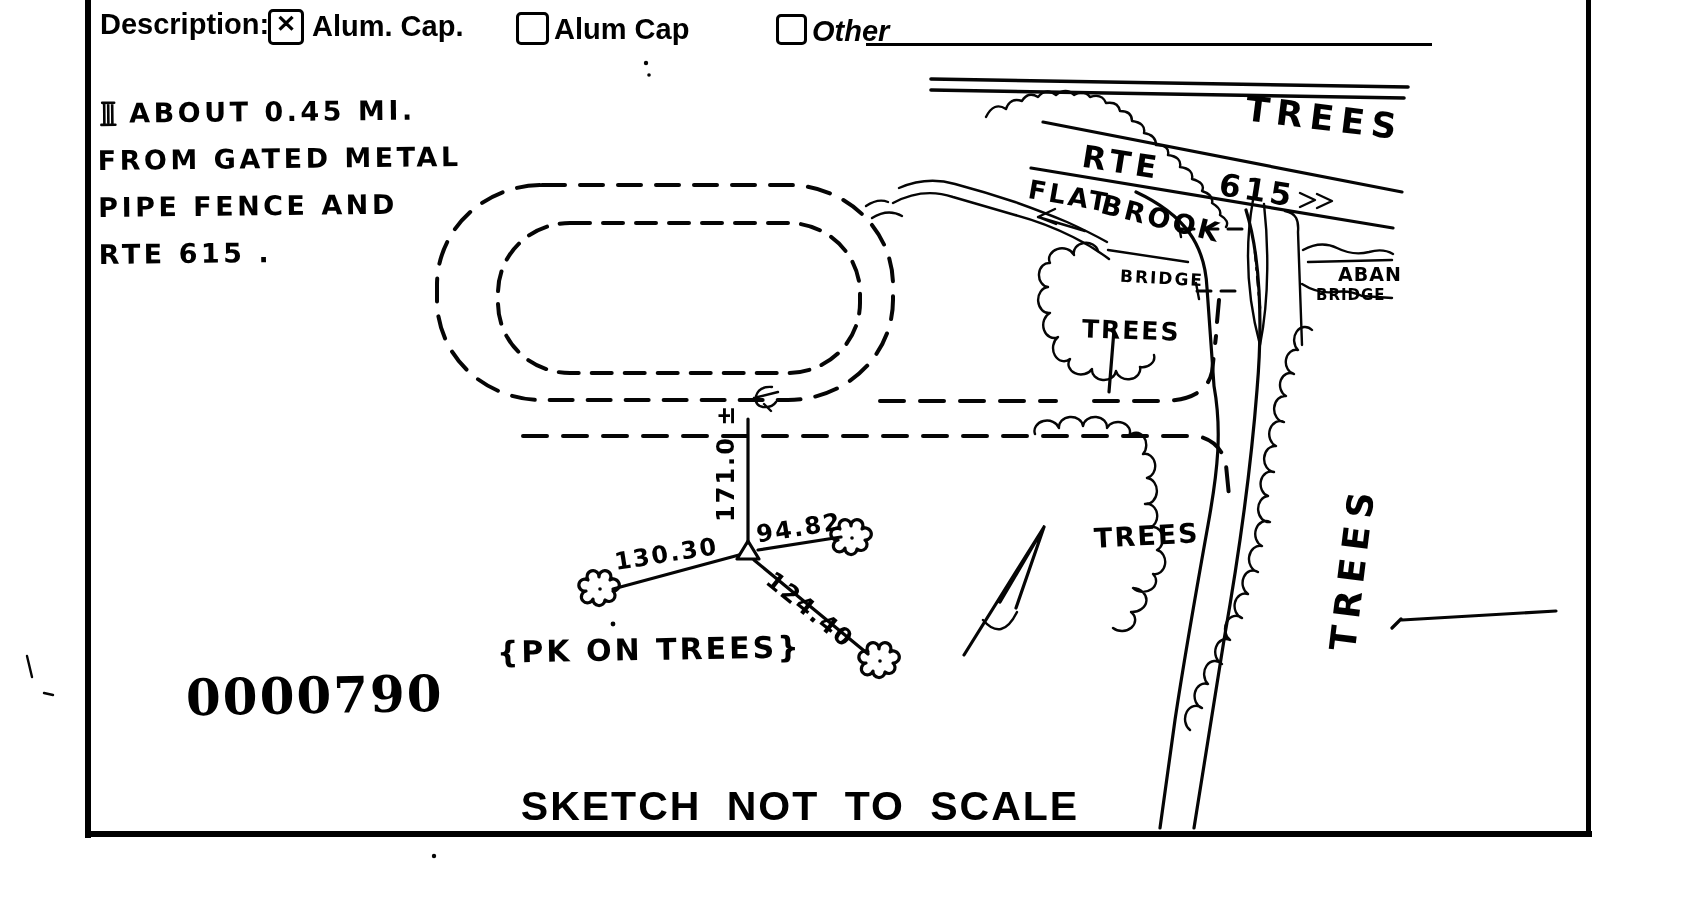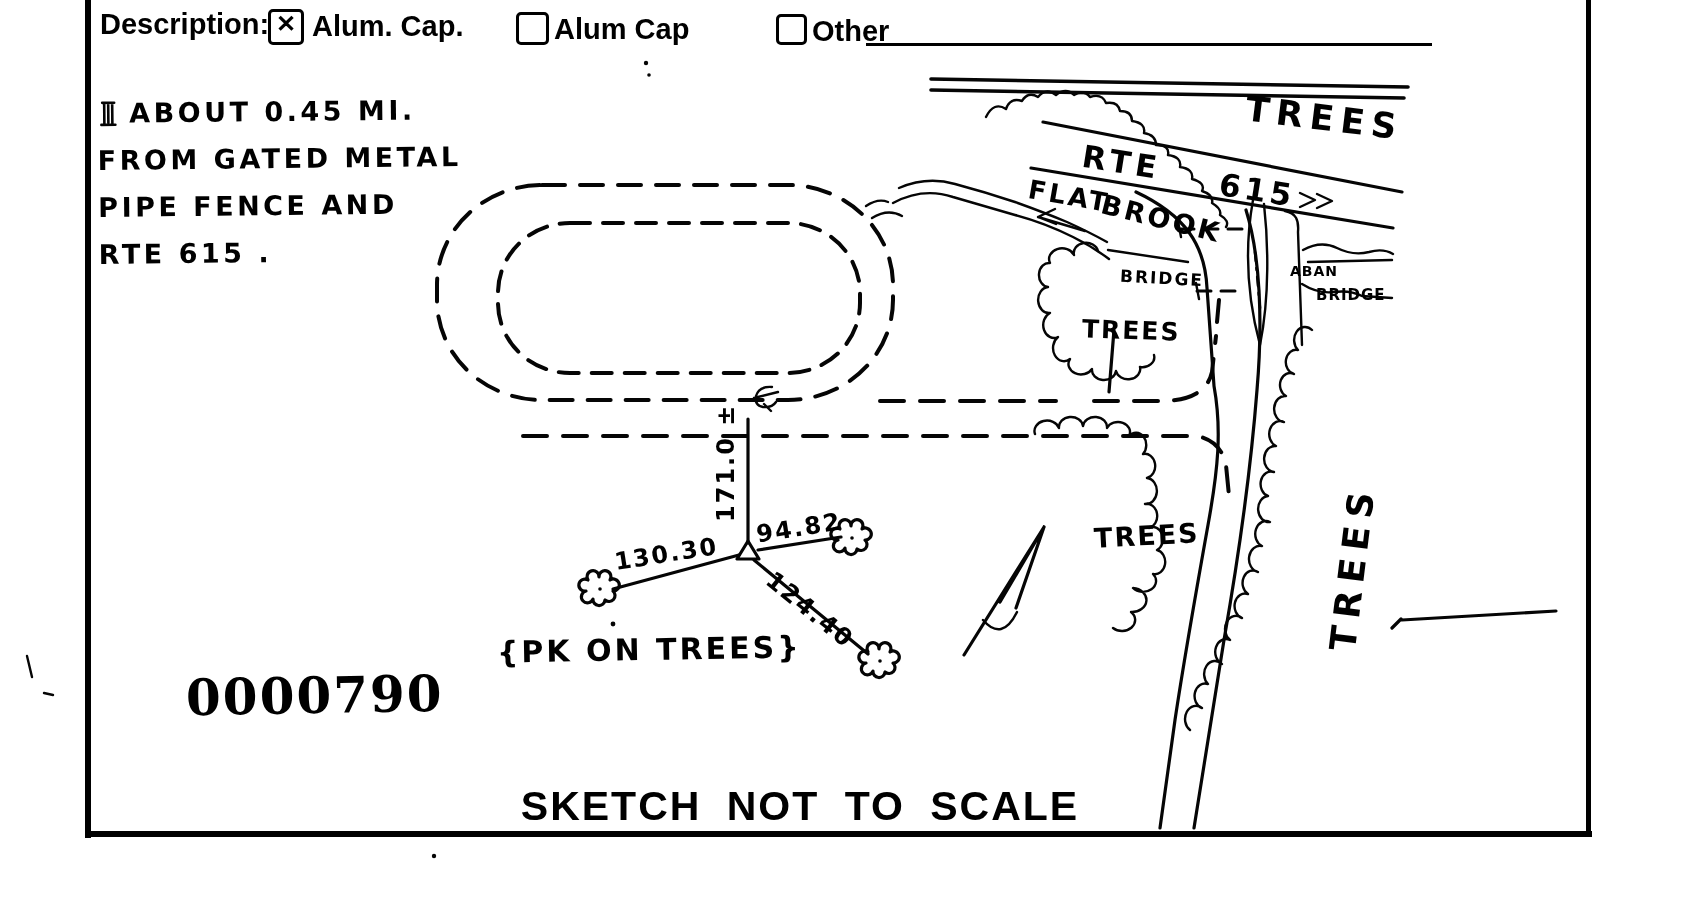--- a/index.html
+++ b/index.html
@@ -51,21 +51,21 @@
 
   <div class="abs checkbox" style="left:268px;top:9px;width:30px;height:30px;">
     <span class="x">✕</span>
   </div>
   <div class="abs printed" style="left:312px;top:10px;">Alum. Cap.</div>
 
   <div class="abs checkbox" style="left:516px;top:12px;width:27px;height:27px;"></div>
   <div class="abs printed" style="left:554px;top:13px;">Alum Cap</div>
 
   <div class="abs checkbox" style="left:776px;top:14px;width:25px;height:25px;"></div>
-  <div class="abs printed" style="left:812px;top:15px;">Other</div>
+  <div class="abs printed" style="left:812px;top:15px;font-style:italic;">Other</div>
   <div class="abs other-line" style="left:866px;top:43px;width:566px;"></div>
 
   <div class="abs hand note" style="left:98px;top:88px;">
     <div class="note-line">
       <svg class="mon-icon" width="22" height="32" viewBox="0 0 22 32">
         <path d="M5,5 h12 M7,5 v22 M15,5 v22 M4,27 h14 M11,7 v18" fill="none" stroke="#050505" stroke-width="2.6" stroke-linecap="round"></path>
       </svg>
       <span>ABOUT 0.45 MI.</span>
     </div>
     <div class="note-line">
@@ -181,21 +181,21 @@
       <circle class="dot" cx="649" cy="75" r="1.8"></circle>
     </g>
   </svg>
 
   <div class="abs hand" style="left:1245px;top:98px;font-size:35px;letter-spacing:7px;transform:rotate(7deg);">TREES</div>
   <div class="abs hand" style="left:1082px;top:144px;font-size:31px;letter-spacing:5px;transform:rotate(9deg);">RTE</div>
   <div class="abs hand" style="left:1219px;top:172px;font-size:31px;letter-spacing:4px;transform:rotate(9deg);">615</div>
   <div class="abs hand" style="left:1028px;top:181px;font-size:26px;letter-spacing:3px;transform:rotate(10deg);">FLAT</div>
   <div class="abs hand" style="left:1100px;top:203px;font-size:27px;letter-spacing:3px;transform:rotate(14deg);">BROOK</div>
   <div class="abs hand" style="left:1120px;top:268px;font-size:17px;letter-spacing:2px;transform:rotate(3deg);">BRIDGE</div>
-  <div class="abs hand" style="left:1290px;top:263px;font-size:14px;letter-spacing:1px;">ABAN</div>
+  <div class="abs hand" style="left:1338px;top:263px;font-size:19px;letter-spacing:1px;">ABAN</div>
   <div class="abs hand" style="left:1316px;top:286px;font-size:15px;letter-spacing:1px;">BRIDGE</div>
   <div class="abs hand" style="left:1082px;top:316px;font-size:25px;letter-spacing:2px;transform:rotate(2deg);">TREES</div>
   <div class="abs hand" style="left:1094px;top:520px;font-size:27px;letter-spacing:2px;transform:rotate(-3deg);">TREES</div>
   <div class="abs hand" style="left:1322px;top:648px;font-size:36px;letter-spacing:8px;transform:rotate(-83deg);transform-origin:0 0;">TREES</div>
 
   <div class="abs hand meas" style="left:676px;top:458px;width:100px;text-align:center;transform:rotate(-90deg);">171.0 ±</div>
   <div class="abs hand meas" style="left:614px;top:540px;transform:rotate(-9deg);">130.30</div>
   <div class="abs hand meas" style="left:756px;top:514px;transform:rotate(-9deg);">94.82</div>
   <div class="abs hand meas" style="left:778px;top:566px;transform:rotate(39deg);transform-origin:0 0;">124.40</div>
   <div class="abs hand" style="left:497px;top:632px;font-size:30px;letter-spacing:3px;transform:rotate(-1deg);">{PK ON TREES}</div>

